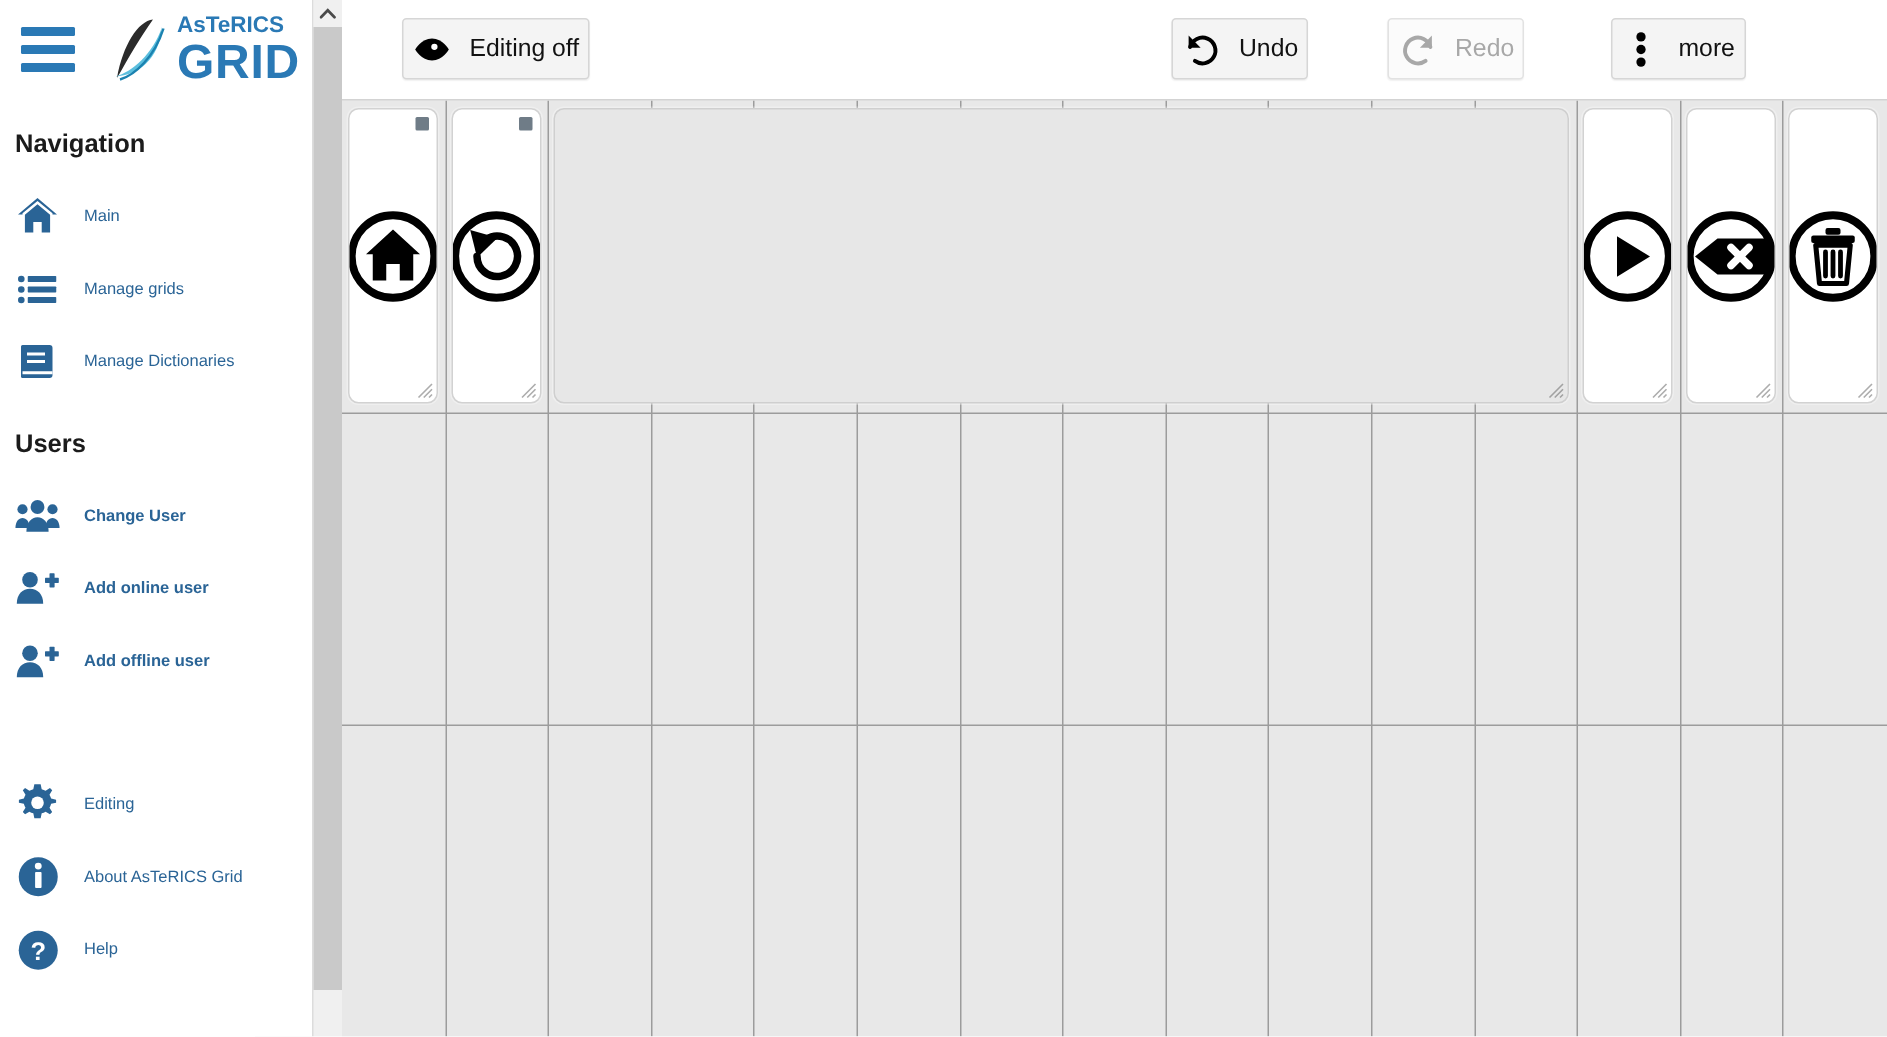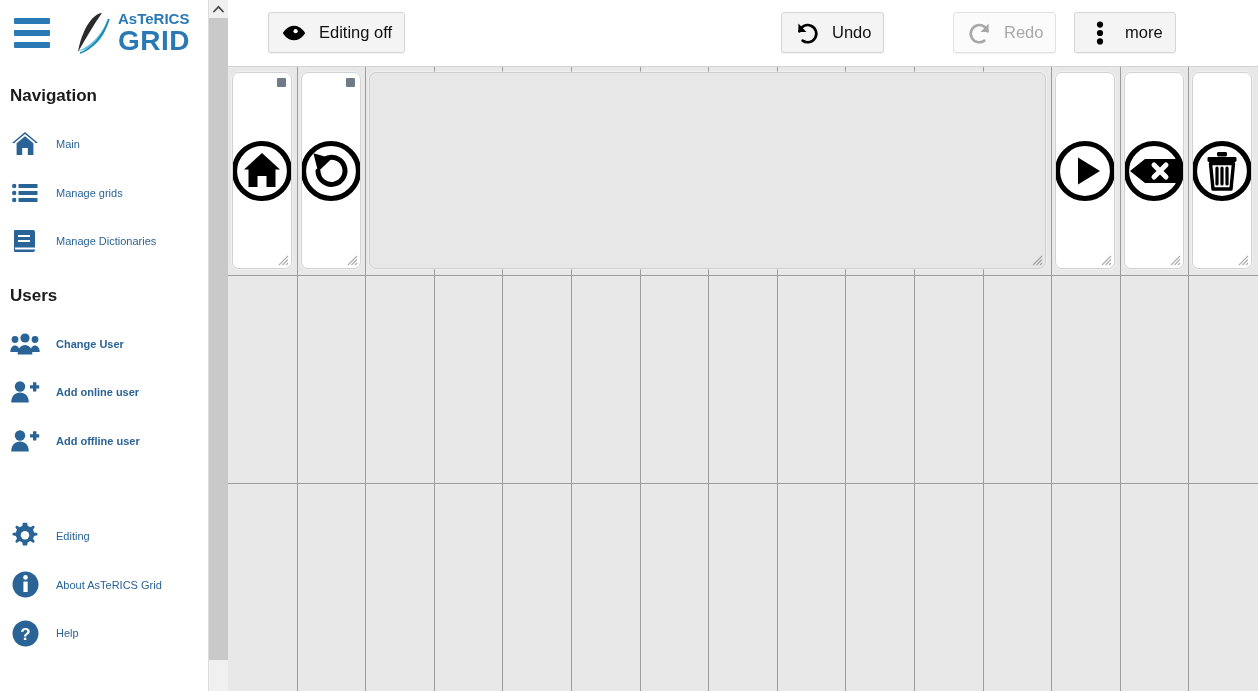--- a/index.html
+++ b/index.html
@@ -35,21 +35,21 @@
     background: #2a79b5; border-radius: 1px;
   }
   .logo { display: flex; align-items: center; }
   .logo-mark { width: 44px; height: 46px; margin-right: 2px; }
   .logo-text { display: flex; flex-direction: column; line-height: 1; }
   .logo-top {
     font-size: 15px; font-weight: 600; color: #2a79b5;
     letter-spacing: 0px; margin-bottom: 1px;
   }
   .logo-bottom {
-    font-size: 28px; font-weight: 600; color: #2a79b5;
+    font-size: 32px; font-weight: 600; color: #2a79b5;
     letter-spacing: 0.5px;
   }
 
   .section-title {
     font-size: 17px; font-weight: bold; color: #1b1b1b;
     padding-left: 10px;
   }
   .nav-list { list-style: none; }
   .nav-item {
     display: flex; align-items: center;
@@ -105,38 +105,38 @@
     position: relative;
     background: #ffffff;
   }
   .tbtn {
     position: absolute; top: 12px;
     height: 41px;
     display: flex; align-items: center;
     background: #f4f4f4;
     border: 1px solid #d6d6d6;
     border-radius: 3px;
-    padding: 0 12px;
+    padding: 0 6px;
     cursor: pointer;
     font-size: 16.5px;
     color: #111111;
     box-shadow: 0 1px 1px rgba(0,0,0,0.06);
     white-space: nowrap;
   }
   .tbtn .tbtn-icon {
     display: flex; align-items: center; justify-content: center;
     margin-right: 12px;
     width: 26px; height: 26px;
   }
   .tbtn.disabled { color: #a8a8a8; background: #fbfbfb; border-color: #e2e2e2; }
   .tbtn.disabled .tbtn-icon { color: #a8a8a8; }
 
   #btn-editing { left: 40px; }
   #btn-undo   { left: 553px; }
-  #btn-redo   { left: 725px; }
+  #btn-redo   { left: 697px; }
   #btn-more   { left: 846px; }
 
   
   .grid-wrap {
     flex: 1 1 auto;
     position: relative;
     background: #e8e8e8;
     border-top: 1px solid #d3d3d3;
     overflow: hidden;
   }

